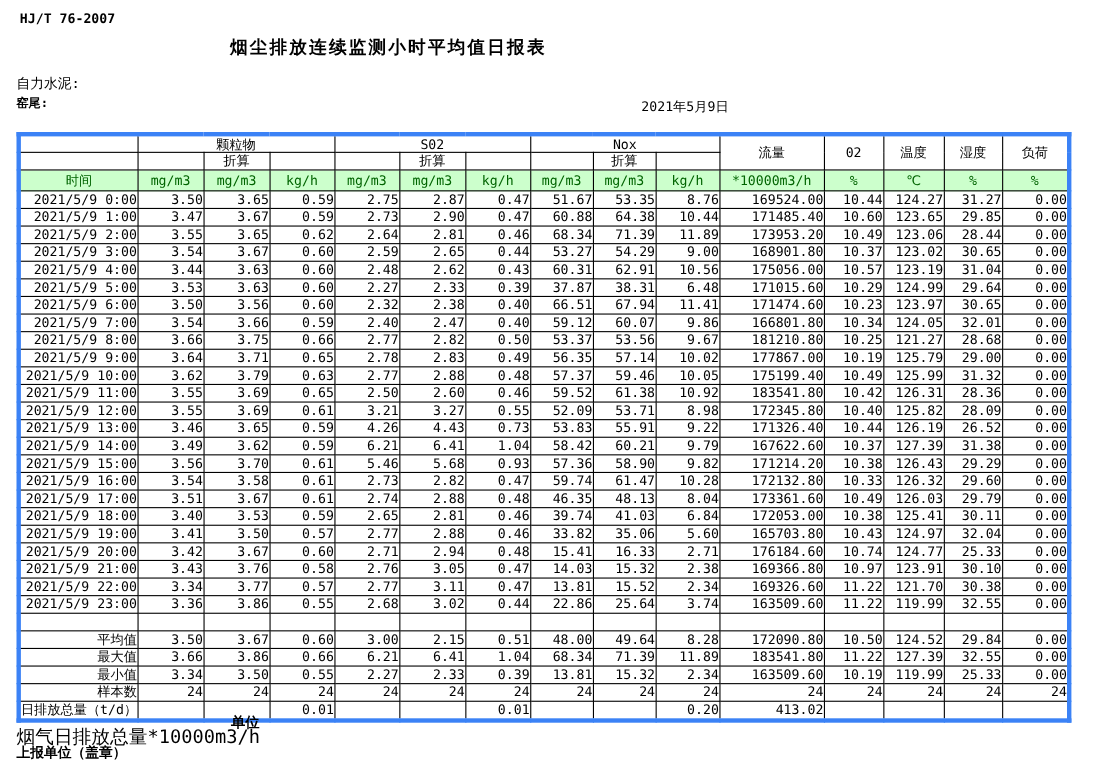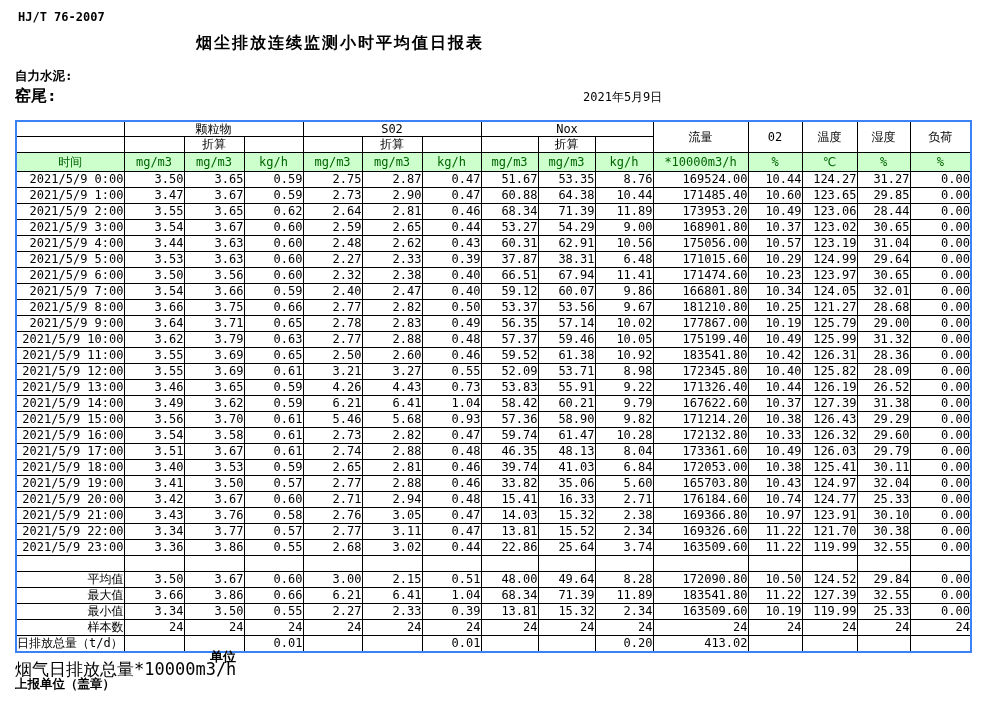--- a/index.html
+++ b/index.html
@@ -5,29 +5,29 @@
   html,body { margin:0; padding:0; background:#ffffff; }
   body {
     width:997px; height:708px; overflow:hidden;
     font-family:"DejaVu Sans Mono","DejaVu Sans","Liberation Sans",sans-serif;
     color:#000;
   }
   .page { position:relative; width:917px; height:708px; background:#fff; }
 
   .std-code  { position:absolute; left:18px;  top:10px;  font-size:12px; font-weight:bold; }
   .doc-title { position:absolute; left:0;     top:33px;  width:680px; text-align:center;
-               font-size:16px; font-weight:bold; letter-spacing:2px; }
-  .company   { position:absolute; left:15px;  top:68px;  font-size:12.5px; font-weight:bold; }
-  .site      { position:absolute; left:15px;  top:86px;  font-size:16px; font-weight:bold; }
+               font-size:16px; font-weight:bold; letter-spacing:2px;padding-left:13px; }
+  .company   { position:absolute; left:15px;  top:68px;  font-size:12.5px; font-weight:normal; }
+  .site      { position:absolute; left:15px;  top:86px;  font-size:11px; font-weight:bold; }
   .rep-date  { position:absolute; left:583px; top:89px;  font-size:12px;text-align:right; }
 
   table.report {
     position:absolute; left:15px; top:120px; width:955px;
     border-collapse:collapse; table-layout:fixed;
-    border:2px solid #3b82f6;
+    border:4px solid #3b82f6;
     padding-left:12px;
   }
   table.report td {
     border:1px solid #000;
     font-size:12px; height:15px; line-height:13px;
     padding:0; white-space:nowrap; overflow:visible;
   }
   thead td { text-align:center; }
   tr.hrow1 td { height:14px; }
   tr.hrow2 td { height:15px; }

